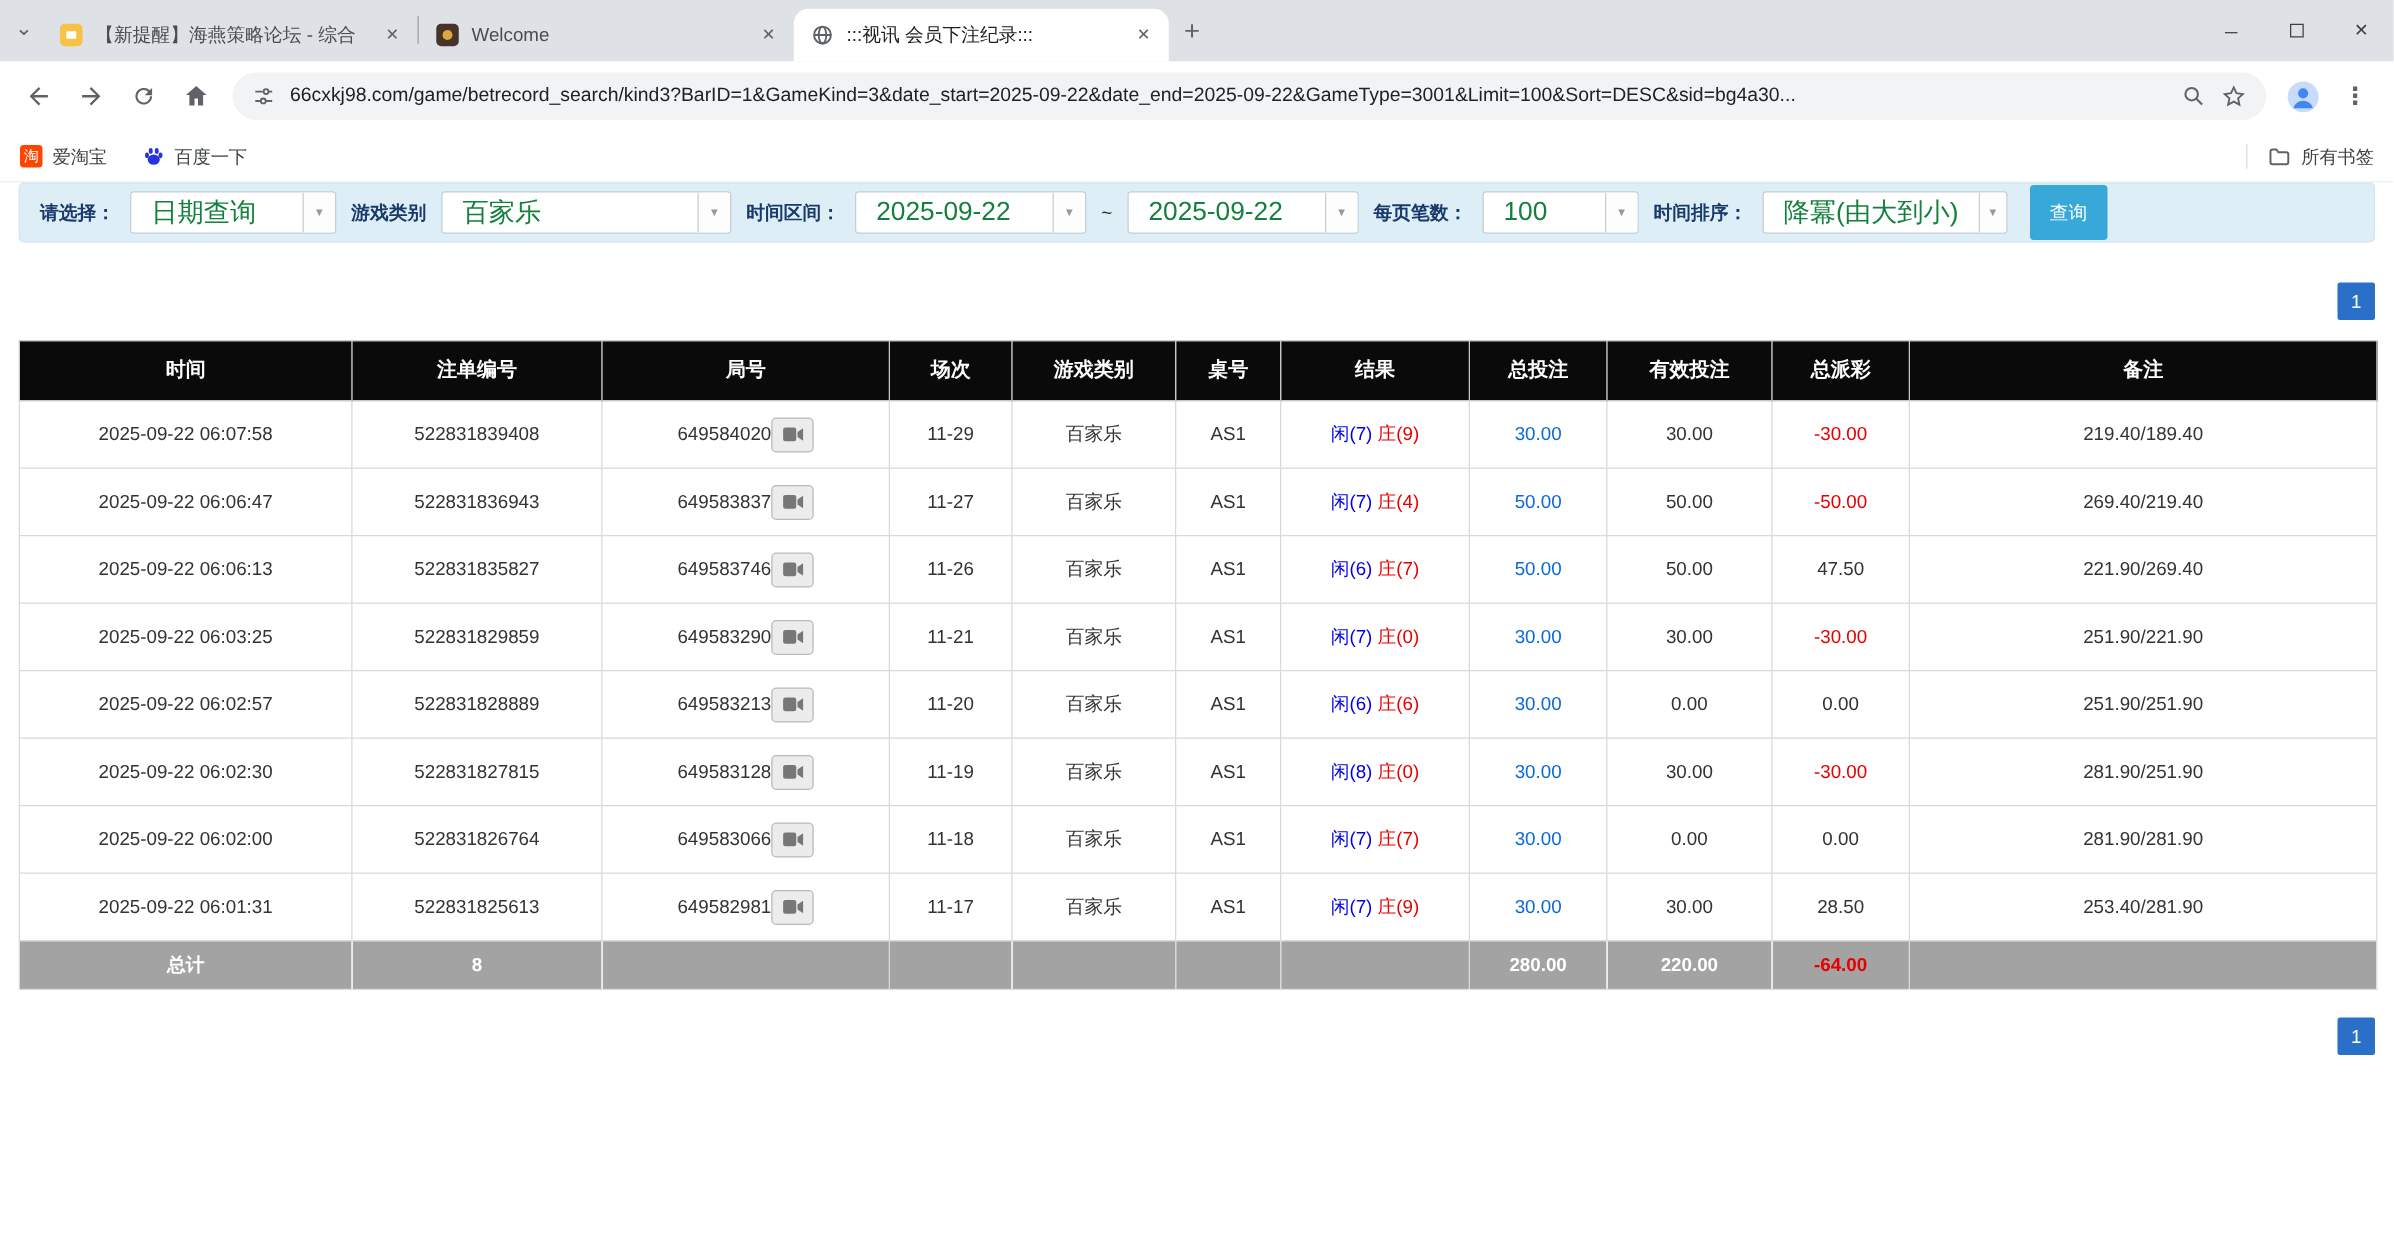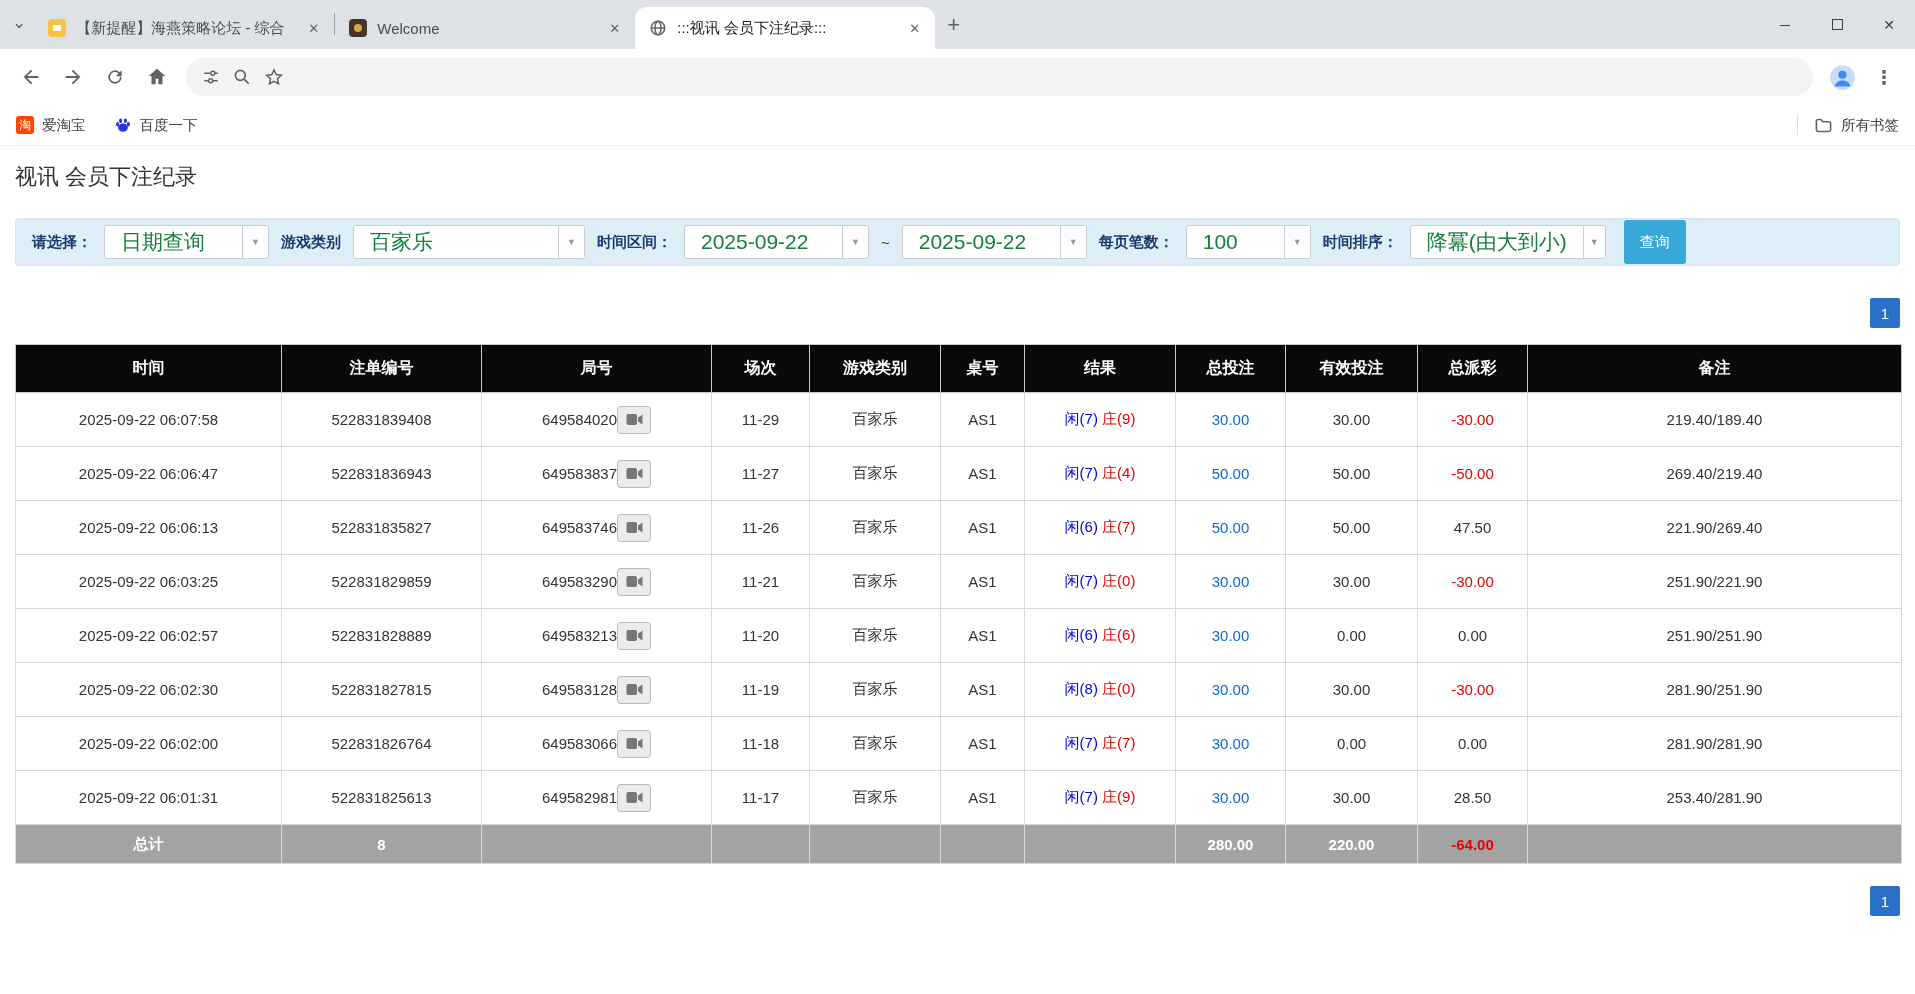--- a/index.html
+++ b/index.html
@@ -202,20 +202,21 @@
     </span>
 
     <div class="omnibox">
       <span class="omni-icon">
         <svg viewBox="0 0 24 24" width="18" height="18">
             <path d="M3 7h8M17.5 7H21M3 17h5.5M14.5 17H21" stroke="#5f6368" stroke-width="2"></path>
             <circle cx="14.5" cy="7" r="2.6" fill="#fff" stroke="#5f6368" stroke-width="2"></circle>
             <circle cx="11.5" cy="17" r="2.6" fill="#fff" stroke="#5f6368" stroke-width="2"></circle>
           </svg>
       </span>
+      <span class="url">66cxkj98.com/game/betrecord_search/kind3?BarID=1&amp;GameKind=3&amp;date_start=2025-09-22&amp;date_end=2025-09-22&amp;GameType=3001&amp;Limit=100&amp;Sort=DESC&amp;sid=bg4a30...</span>
       <span class="omni-icon">
         <svg viewBox="0 0 24 24" width="20" height="20">
             <circle cx="10" cy="10" r="6" fill="none" stroke="#5f6368" stroke-width="2"></circle>
             <path d="M14.5 14.5L20 20" stroke="#5f6368" stroke-width="2"></path>
           </svg>
       </span>
       <span class="omni-icon">
         <svg viewBox="0 0 24 24" width="20" height="20">
             <path d="M12 3.5l2.6 5.6 6.1.8-4.5 4.2 1.2 6L12 17.1 6.6 20.1l1.2-6-4.5-4.2 6.1-.8z" fill="none" stroke="#5f6368" stroke-width="1.8"></path>
           </svg>
@@ -256,21 +257,20 @@
           <svg viewBox="0 0 24 24" width="19" height="19" fill="none" stroke="#5f6368" stroke-width="2">
               <path d="M3 6.5a2 2 0 012-2h4l2 2.8h8a2 2 0 012 2v8.2a2 2 0 01-2 2H5a2 2 0 01-2-2z"></path>
             </svg>
         </span>
         <span class="bm-label">所有书签</span>
       </div>
     </div>
   </div>
 
   <div class="page">
-    <h1 class="page-title">视讯 会员下注纪录</h1>
 
     <div class="filter-bar">
       <span class="f-label">请选择：</span>
       <div class="select" style="width:165px">
         <span class="val">日期查询</span>
         <span class="arrow">▼</span>
       </div>
 
       <span class="f-label">游戏类别</span>
       <div class="select" style="width:232px">

